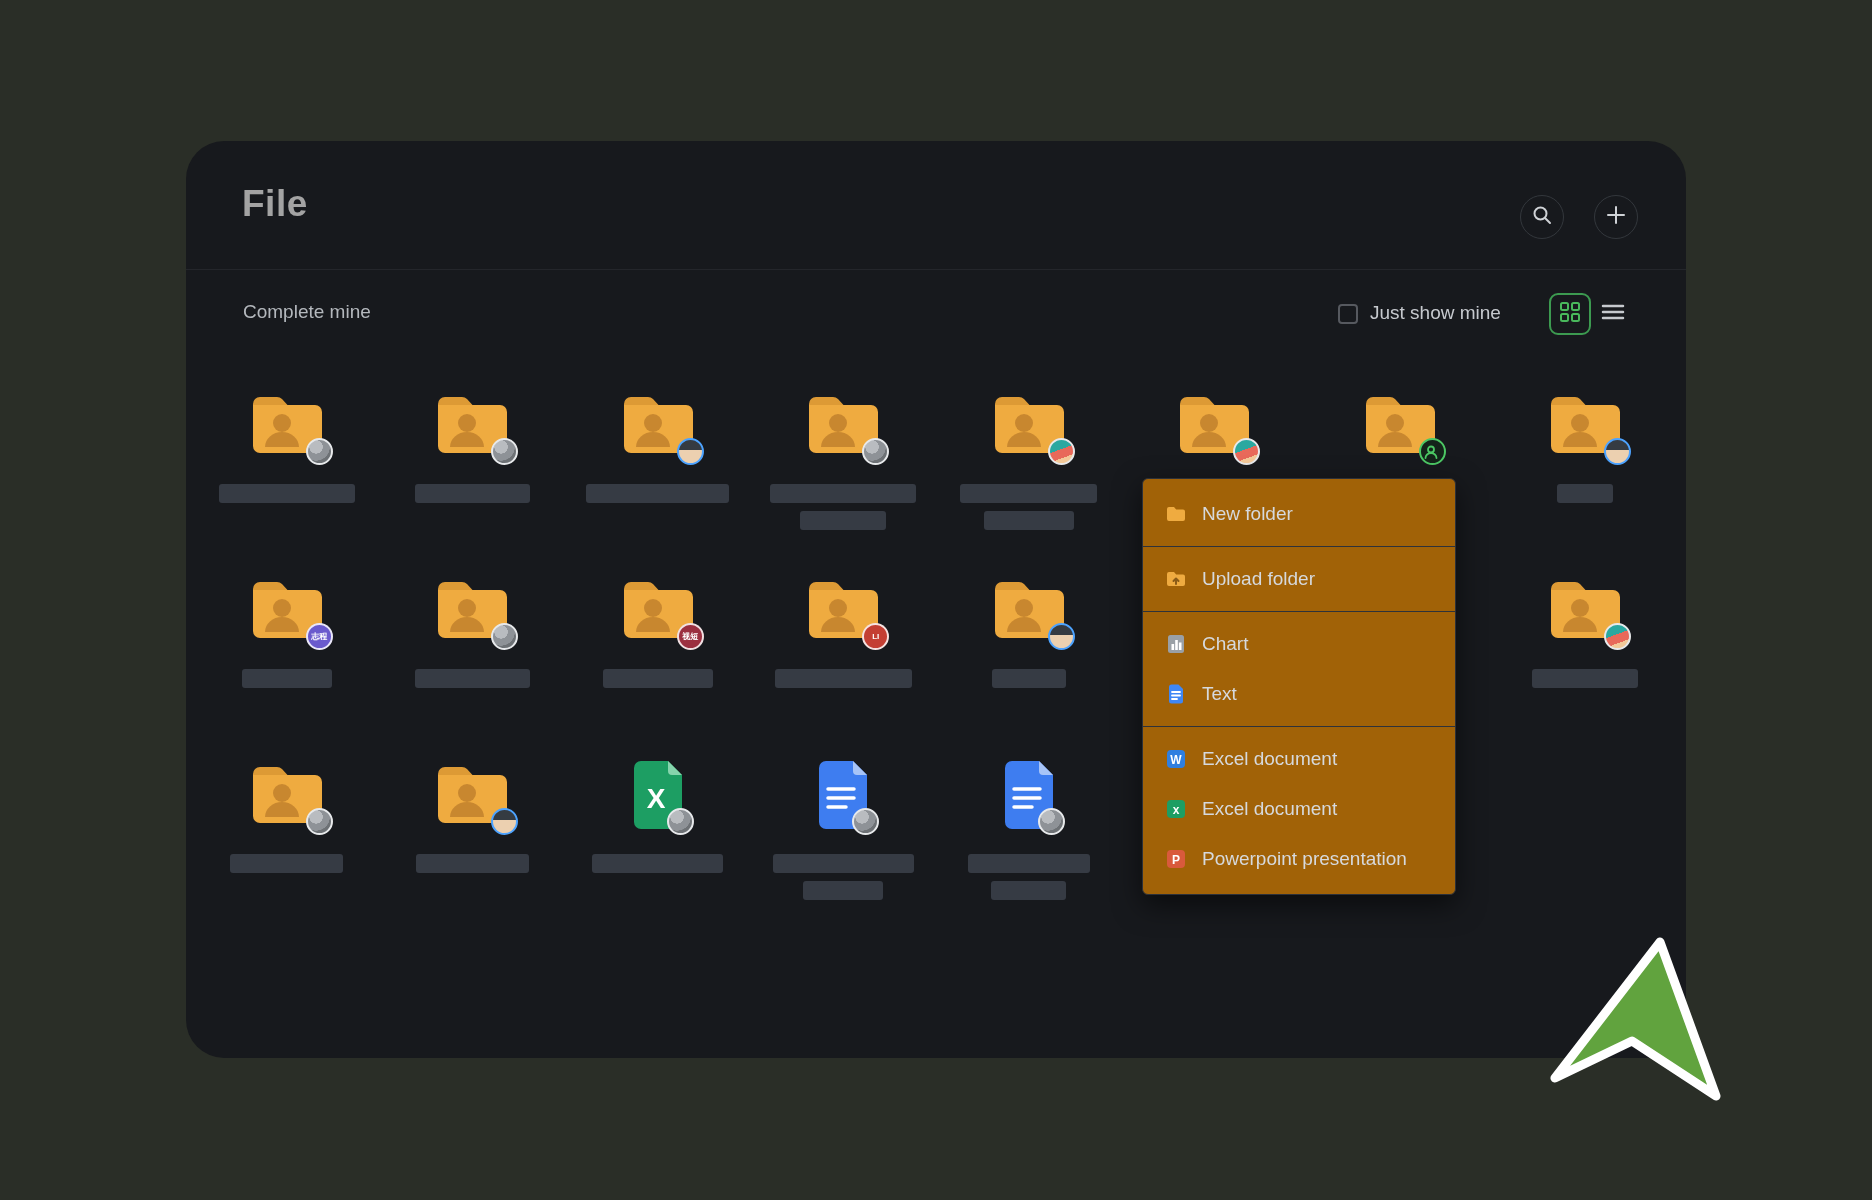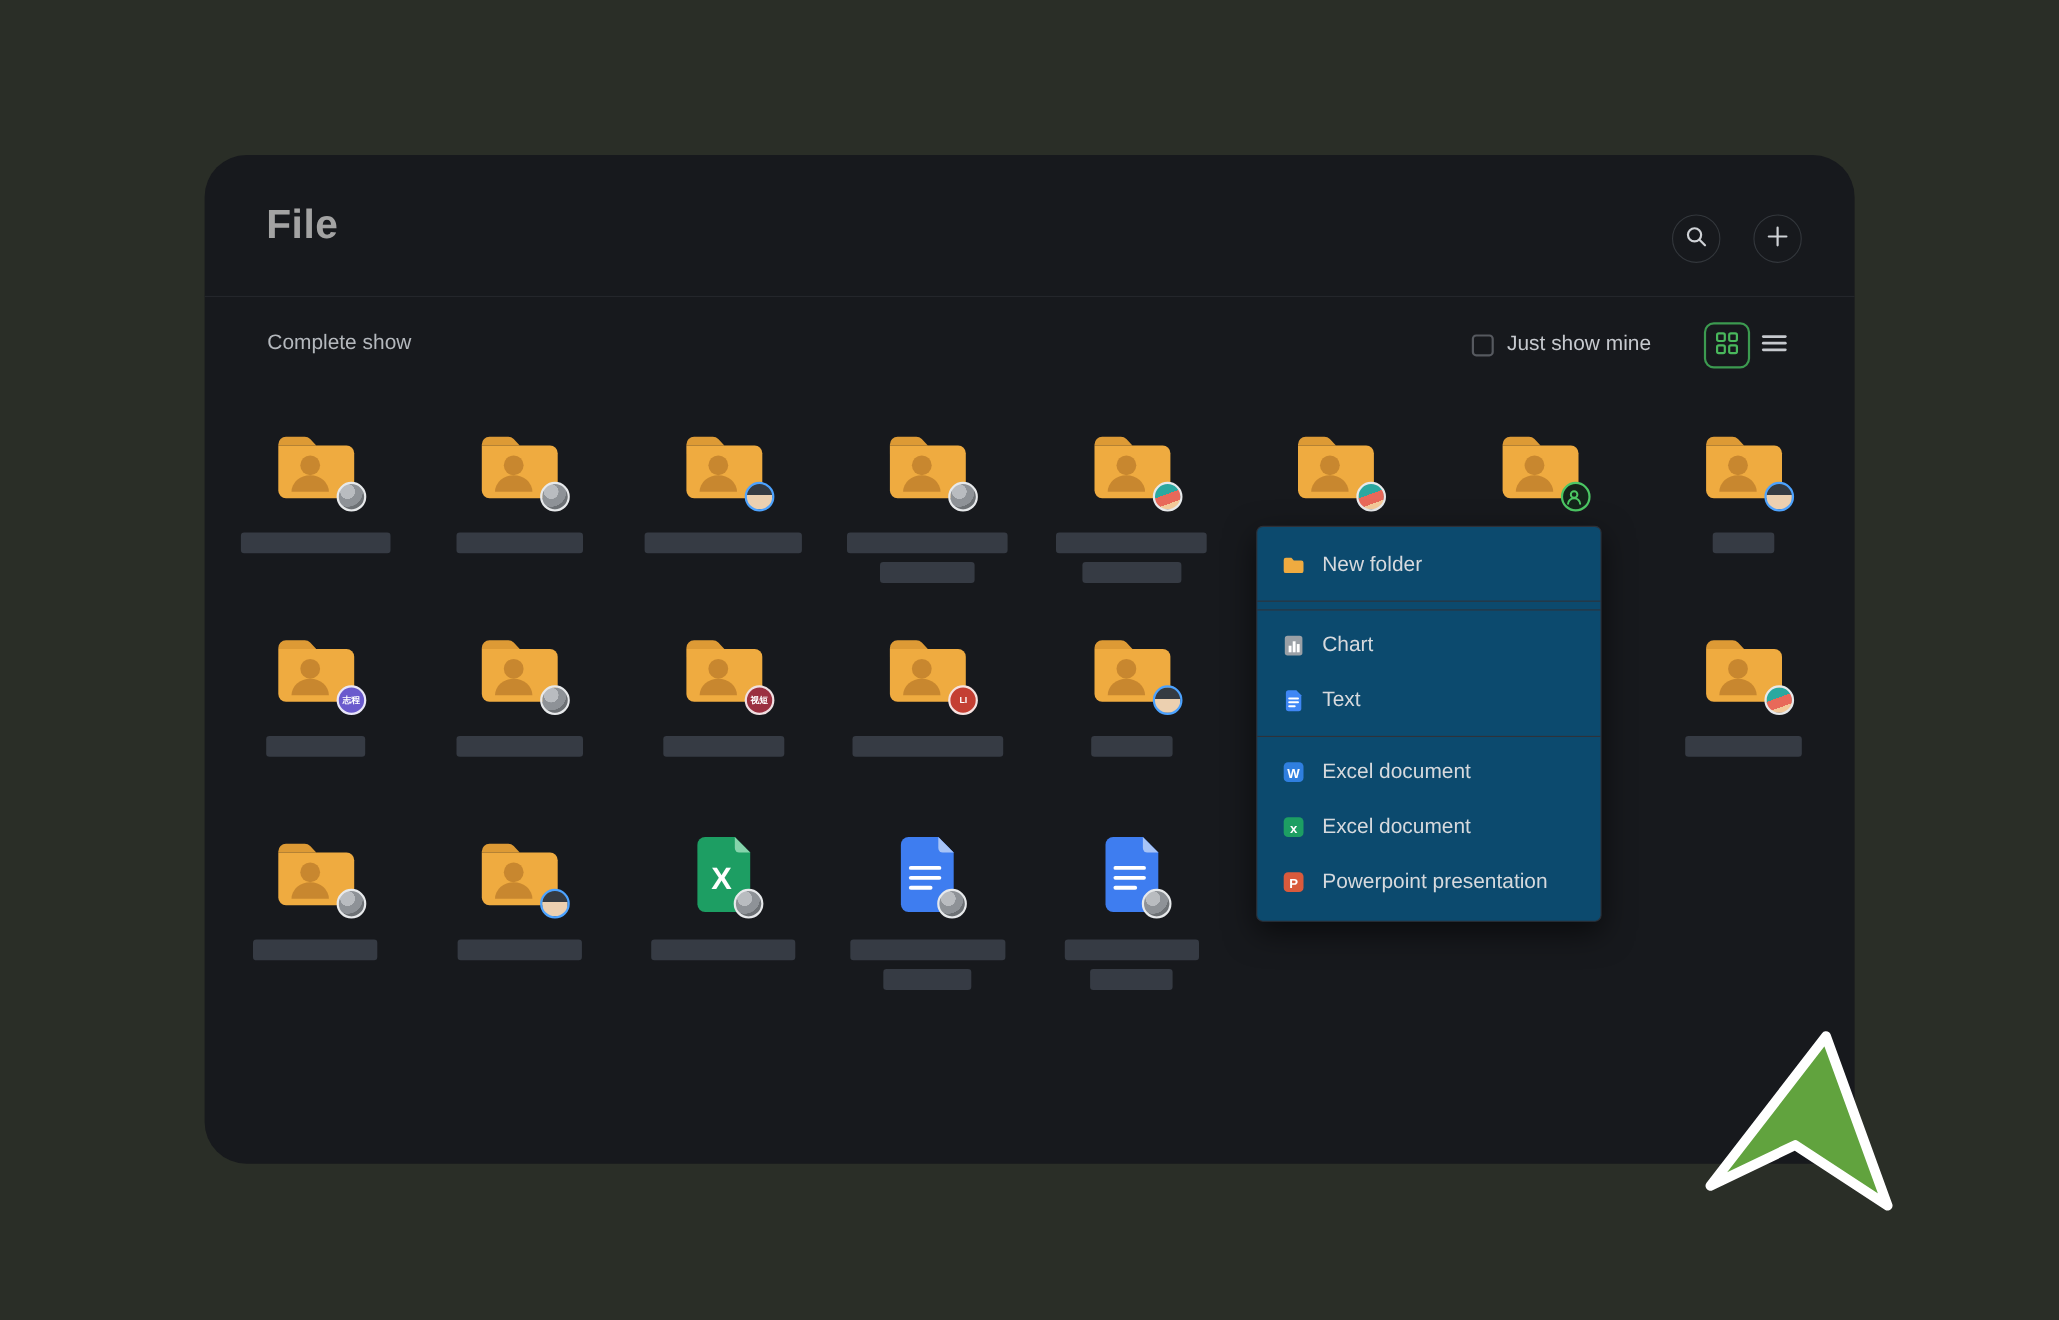--- a/index.html
+++ b/index.html
@@ -49,21 +49,21 @@
     font-size:8px; font-weight:700; color:#fff; overflow:hidden;
   }
   .avatar.cat { background:radial-gradient(circle at 35% 30%, #b9bcc0 0 30%, #8e9297 31% 62%, #6d7175 63%); border:2px solid #e7e9eb; }
   .avatar.boy { background:linear-gradient(180deg,#353b42 0 44%, #ecd0b0 44%); border:2px solid #4da3ff; }
   .avatar.girl { background:linear-gradient(160deg,#2ba8a0 0 42%, #e8695a 42% 72%, #f3c999 72%); border:2px solid #e7e9eb; }
   .avatar.share { background:#14241a; border:2px solid #4cc764; }
   .avatar.label { border:2px solid rgba(255,255,255,.85); }
 
   .context-menu {
     position:absolute; left:956px; top:337px; width:314px;
-    background:#0c4a6e; border:1px solid #2c3038; border-radius:6px;
+    background:#a16207; border:1px solid #2c3038; border-radius:6px;
     box-shadow:0 10px 28px rgba(0,0,0,.55); padding:10px 0; z-index:10;
   }
   .menu-item {
     height:50px; display:flex; align-items:center; gap:15px;
     padding:0 22px; font-size:19px; color:#d6d9dd; cursor:pointer;
   }
   .menu-ico { width:22px; height:22px; display:flex; align-items:center; justify-content:center; flex:0 0 22px; }
   .menu-divider { height:1px; background:#2e323a; margin:7px 0; }
 
   .cursor-pointer { position:absolute; left:1545px; top:930px; z-index:20; }
@@ -88,21 +88,21 @@
     <span>
       <svg width="20" height="20" viewBox="0 0 20 20">
         <line x1="10" y1="2" x2="10" y2="18" stroke="#cfd2d6" stroke-width="2" stroke-linecap="round"></line>
         <line x1="2" y1="10" x2="18" y2="10" stroke="#cfd2d6" stroke-width="2" stroke-linecap="round"></line>
       </svg>
     </span>
   </div>
 
   <div class="hdr-divider"></div>
 
-  <div class="section-label">Complete show</div>
+  <div class="section-label">Complete mine</div>
 
   <div class="chk"></div>
   <div class="chk-label">Just show mine</div>
 
   <div class="view-btn btn-grid-view">
     <span>
       <svg width="22" height="22" viewBox="0 0 22 22">
         <rect x="2" y="2" width="7" height="7" rx="1.5" fill="none" stroke="#49b85c" stroke-width="2"></rect>
         <rect x="13" y="2" width="7" height="7" rx="1.5" fill="none" stroke="#49b85c" stroke-width="2"></rect>
         <rect x="2" y="13" width="7" height="7" rx="1.5" fill="none" stroke="#49b85c" stroke-width="2"></rect>
@@ -363,20 +363,29 @@
   <div class="context-menu" id="context-menu">
       <div class="menu-item">
         <span class="menu-ico">
           <svg width="22" height="22" viewBox="0 0 22 22">
             <path d="M2,6 a2,2 0 0 1 2,-2 h5 l2.2,2.5 H18 a2,2 0 0 1 2,2 V16 a2,2 0 0 1 -2,2 H4 a2,2 0 0 1 -2,-2 z" fill="#efab40"></path>
           </svg>
         </span>
         <span>New folder</span>
       </div>
       <div class="menu-divider"></div>
+      <div class="menu-item">
+        <span class="menu-ico">
+          <svg width="22" height="22" viewBox="0 0 22 22">
+            <path d="M2,6 a2,2 0 0 1 2,-2 h5 l2.2,2.5 H18 a2,2 0 0 1 2,2 V16 a2,2 0 0 1 -2,2 H4 a2,2 0 0 1 -2,-2 z" fill="#efab40"></path>
+            <path d="M11,16 v-5 M8.5,13 l2.5,-2.5 2.5,2.5" fill="none" stroke="#8a5b17" stroke-width="2" stroke-linecap="round" stroke-linejoin="round"></path>
+          </svg>
+        </span>
+        <span>Upload folder</span>
+      </div>
       <div class="menu-divider"></div>
       <div class="menu-item">
         <span class="menu-ico">
           <svg width="22" height="22" viewBox="0 0 22 22">
             <rect x="3" y="2" width="16" height="18" rx="2.5" fill="#9aa0a6"></rect>
             <rect x="6.5" y="11" width="2.6" height="6" fill="#ffffff"></rect>
             <rect x="10.2" y="7" width="2.6" height="10" fill="#ffffff"></rect>
             <rect x="13.9" y="9.5" width="2.6" height="7.5" fill="#ffffff"></rect>
           </svg>
         </span>

